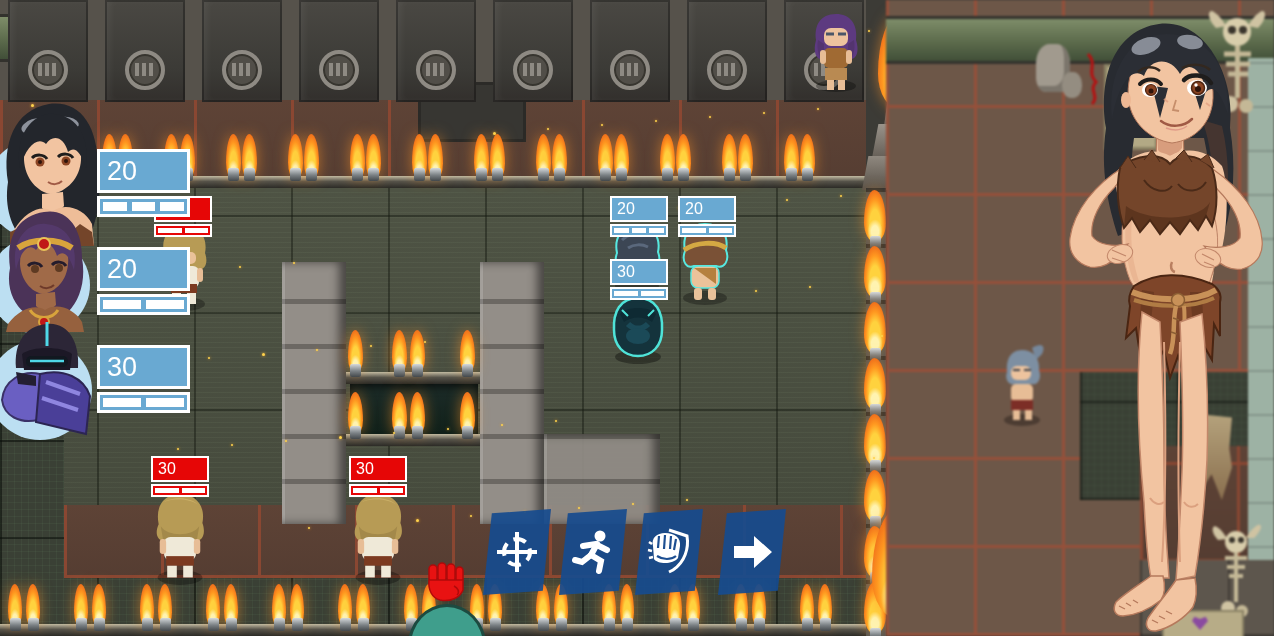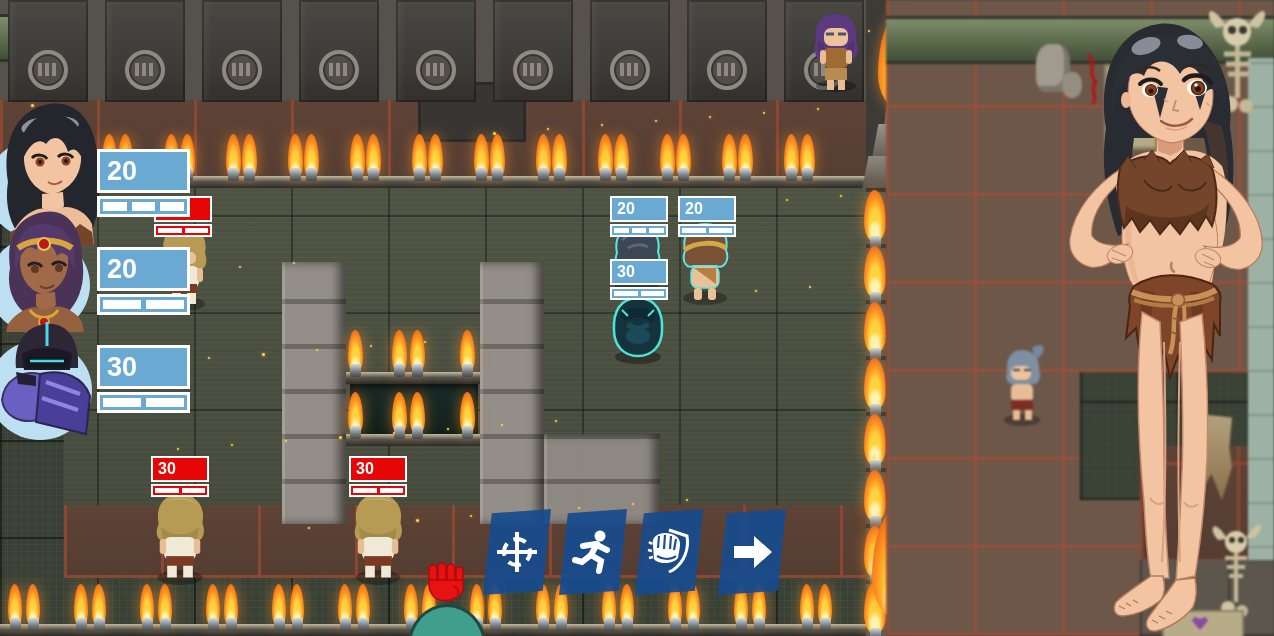--- a/index.html
+++ b/index.html
@@ -46,21 +46,21 @@
   .flame{position:absolute;border-radius:48% 52% 50% 50%/62% 64% 36% 38%;
     background:
      radial-gradient(55% 38% at 50% 80%,#fff3b0 0 30%,rgba(255,243,176,0) 62%),
      radial-gradient(72% 88% at 50% 68%,#ffd23e 0 34%,#ff9820 56%,#f0711b 76%,rgba(240,113,27,.18) 92%,rgba(240,113,27,0) 100%);
     filter:blur(.5px) drop-shadow(0 0 7px rgba(255,150,40,.55));}
   .tmount{position:absolute;width:11px;height:13px;background:linear-gradient(#d6dadc,#7a8084 55%,#43484b);border-radius:2px;}
   .ember{position:absolute;background:#ffd34d;border-radius:50%;box-shadow:0 0 3px rgba(255,180,40,.9);}
 
   
   .hpbar{position:absolute;}
-  .hpbar .box{box-sizing:border-box;border:3px solid #fff;color:#fff;font-weight:bold;display:flex;align-items:center;padding-left:7px;text-align:center;}
+  .hpbar .box{box-sizing:border-box;border:3px solid #fff;color:#fff;font-weight:normal;display:flex;align-items:center;padding-left:7px;text-align:center;}
   .hpbar .pips{box-sizing:border-box;border:3px solid #fff;display:flex;gap:5px;padding:3px;}
   .hpbar .pips i{flex:1;background:#fff;}
   .blue .box,.blue .pips{background:#69a9d2;}
   .red .box,.red .pips{background:#e60606;}
   .big .box{width:93px;height:44px;font-size:27px;}
   .big .pips{width:93px;height:21px;margin-top:3px;}
   .small .box{width:58px;height:26px;font-size:16px;border-width:2px;padding-left:5px;}
   .small .pips{width:58px;height:13px;margin-top:2px;border-width:2px;gap:3px;padding:2px;}
 
   

